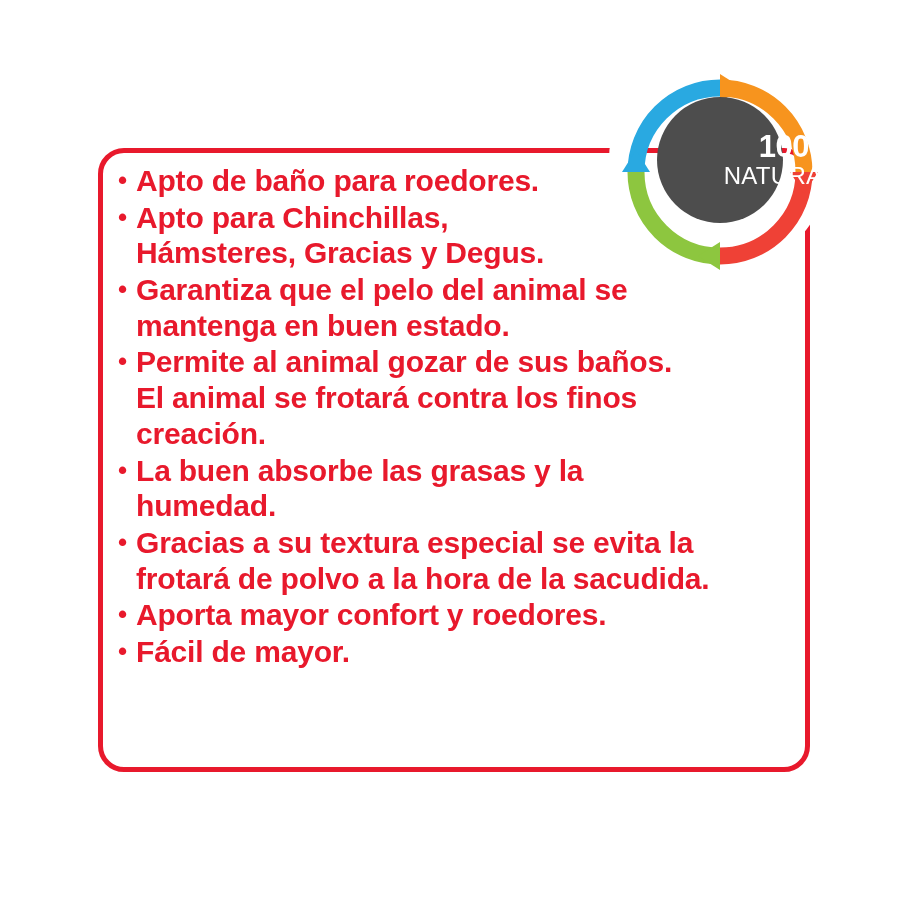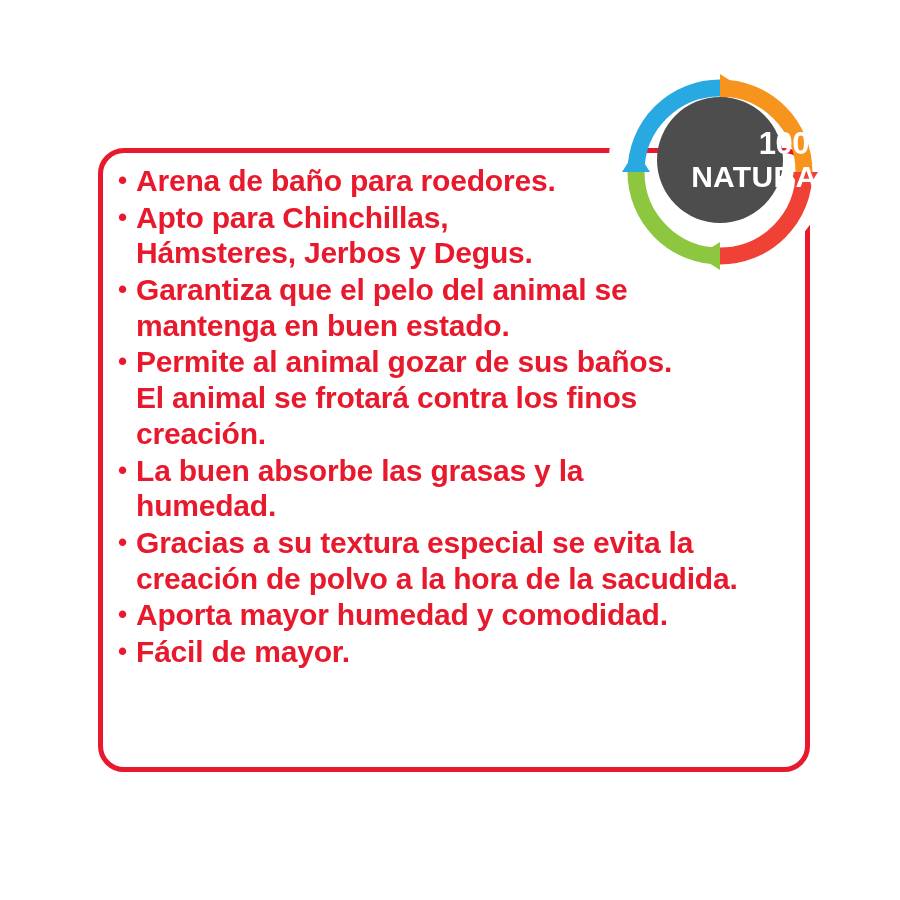--- a/index.html
+++ b/index.html
@@ -91,67 +91,67 @@
   .badge-label .pct {
     color: #ffffff;
     font-weight: bold;
     font-size: 31px;
     line-height: 1;
     letter-spacing: -0.5px;
     margin-left: 4px;
   }
   .badge-label .nat {
     color: #ffffff;
-    font-weight: bold;
-    font-size: 30px;
+    font-weight: normal;
+    font-size: 24px;
     line-height: 1.1;
     letter-spacing: 0.3px;
     margin-top: 1px;
     margin-left: 19px;
   }
 </style>
 </head>
 <body>
 
 <div class="panel"></div>
 
 <ul class="bullet-list">
   <li class="bullet-item">
     <span class="bullet-dot">•</span>
-    <span class="bullet-text">Arena de baño para roedores.</span>
+    <span class="bullet-text">Apto de baño para roedores.</span>
   </li>
   <li class="bullet-item">
     <span class="bullet-dot">•</span>
     <span class="bullet-text">Apto para Chinchillas,
-Hámsteres, Jerbos y Degus.</span>
+Hámsteres, Gracias y Degus.</span>
   </li>
   <li class="bullet-item">
     <span class="bullet-dot">•</span>
     <span class="bullet-text">Garantiza que el pelo del animal se
 mantenga en buen estado.</span>
   </li>
   <li class="bullet-item">
     <span class="bullet-dot">•</span>
     <span class="bullet-text">Permite al animal gozar de sus baños.
 El animal se frotará contra los finos
 creación.</span>
   </li>
   <li class="bullet-item">
     <span class="bullet-dot">•</span>
     <span class="bullet-text">La buen absorbe las grasas y la
 humedad.</span>
   </li>
   <li class="bullet-item">
     <span class="bullet-dot">•</span>
     <span class="bullet-text">Gracias a su textura especial se evita la
-creación de polvo a la hora de la sacudida.</span>
+frotará de polvo a la hora de la sacudida.</span>
   </li>
   <li class="bullet-item">
     <span class="bullet-dot">•</span>
-    <span class="bullet-text">Aporta mayor humedad y comodidad.</span>
+    <span class="bullet-text">Aporta mayor confort y roedores.</span>
   </li>
   <li class="bullet-item">
     <span class="bullet-dot">•</span>
     <span class="bullet-text">Fácil de mayor.</span>
   </li>
 </ul>
 
 <div class="badge">
   <svg viewBox="0 0 232 232" xmlns="http://www.w3.org/2000/svg">
 

